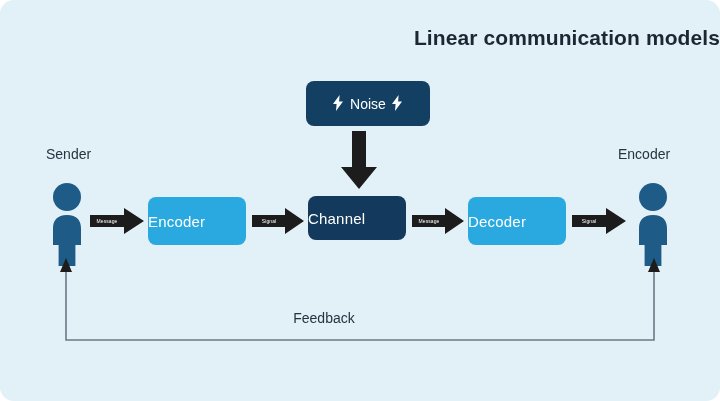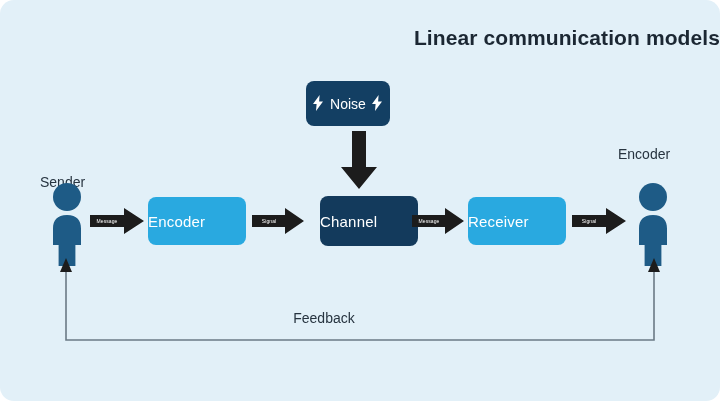--- a/index.html
+++ b/index.html
@@ -30,26 +30,26 @@
     border-radius:8px;
     color:#ffffff;
     font-size:15px;
     letter-spacing:.2px;
     box-sizing:border-box;
   }
   .pbox.light{background:#29a9e0;}
   .pbox.dark {background:#133a5c;}
 
   #box-encoder{left:148px;top:197px;width:98px;height:48px;}
-  #box-channel{left:320px;top:196px;width:98px;height:50px;}
+  #box-channel{left:308px;top:196px;width:98px;height:44px;}
   #box-decoder{left:468px;top:197px;width:98px;height:48px;}
 
   
   #box-noise{
-    position:absolute;left:306px;top:81px;width:84px;height:45px;
+    position:absolute;left:306px;top:81px;width:124px;height:45px;
     background:#133f63;border-radius:8px;
     display:flex;align-items:center;justify-content:center;gap:6px;
     color:#ffffff;font-size:14px;
   }
   #box-noise .bolt{
     font-size:15px;line-height:1;color:#ffffff;
     display:inline-block;
   }
 
   
@@ -60,21 +60,21 @@
   
   .person{position:absolute;width:46px;height:84px;}
   #person-sender{left:44px;top:182px;}
   #person-receiver{left:630px;top:182px;}
 
   .plabel{
     position:absolute;
     font-size:14px;color:#273440;
     white-space:nowrap;
   }
-  #label-sender  {left:40px;top:146px;margin-top:28px;}
+  #label-sender  {left:46px;top:146px;}
   #label-receiver{left:618px;top:146px;}
 
   
   .farrow{position:absolute;height:28px;}
   #arrow-1{left:90px; top:207px;width:54px;}
   #arrow-2{left:252px;top:207px;width:52px;}
   #arrow-3{left:412px;top:207px;width:52px;}
   #arrow-4{left:572px;top:207px;width:54px;}
 
   .farrow svg{display:block;width:100%;height:100%;}
@@ -140,21 +140,21 @@
     </svg>
   </div>
 
   <div class="pbox light" id="box-encoder">
     <span>Encoder</span>
   </div>
   <div class="pbox dark" id="box-channel">
     <span>Channel</span>
   </div>
   <div class="pbox light" id="box-decoder">
-    <span>Receiver</span>
+    <span>Decoder</span>
   </div>
 
   <div class="farrow" id="arrow-1">
     <svg viewBox="0 0 54 28" preserveAspectRatio="none" aria-hidden="true">
       <path d="M0 8 H34 V1 L54 14 L34 27 V20 H0 Z" fill="#1c1c1c"></path>
     </svg>
     <span class="alab">Message</span>
   </div>
 
   <div class="farrow" id="arrow-2">

